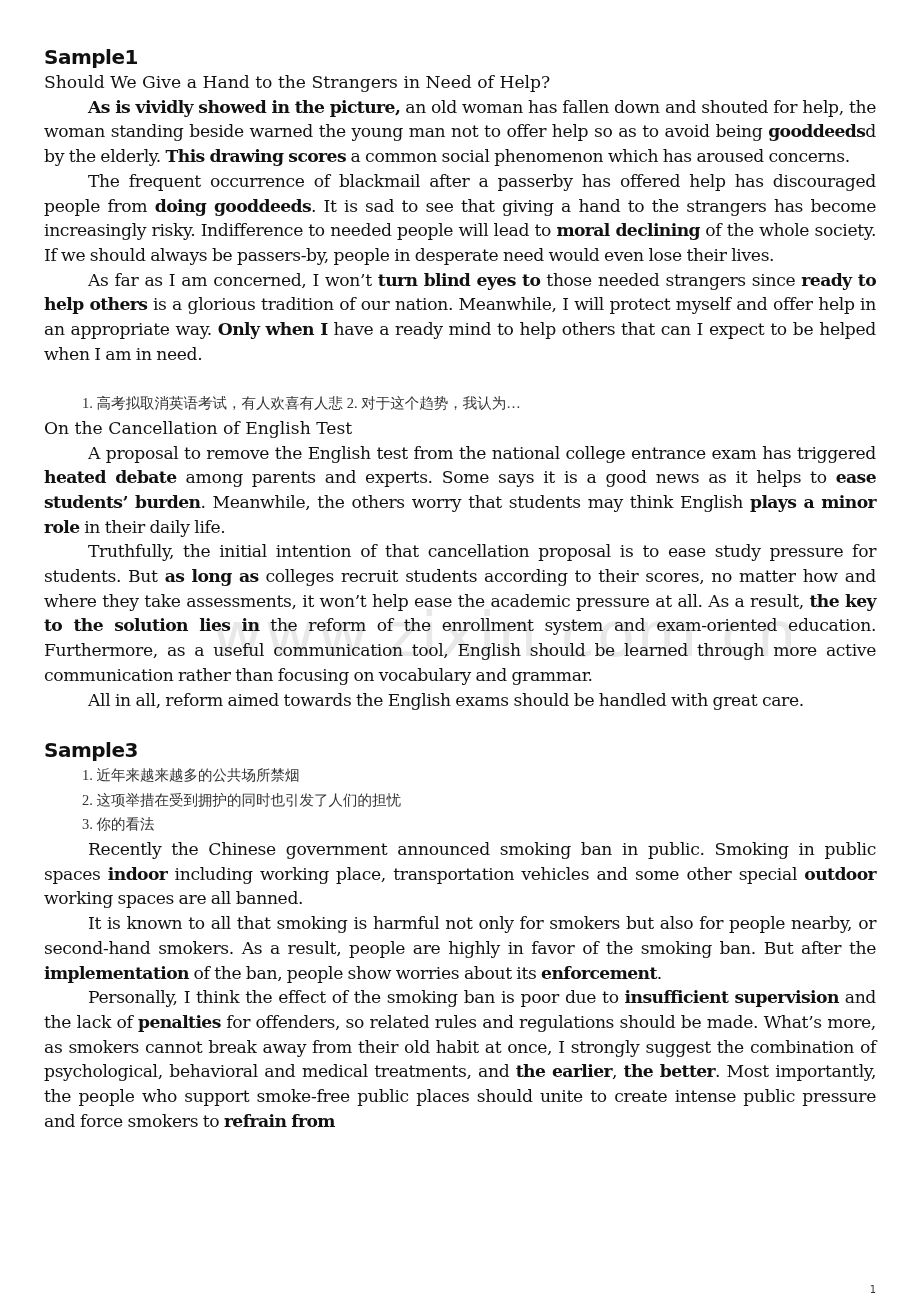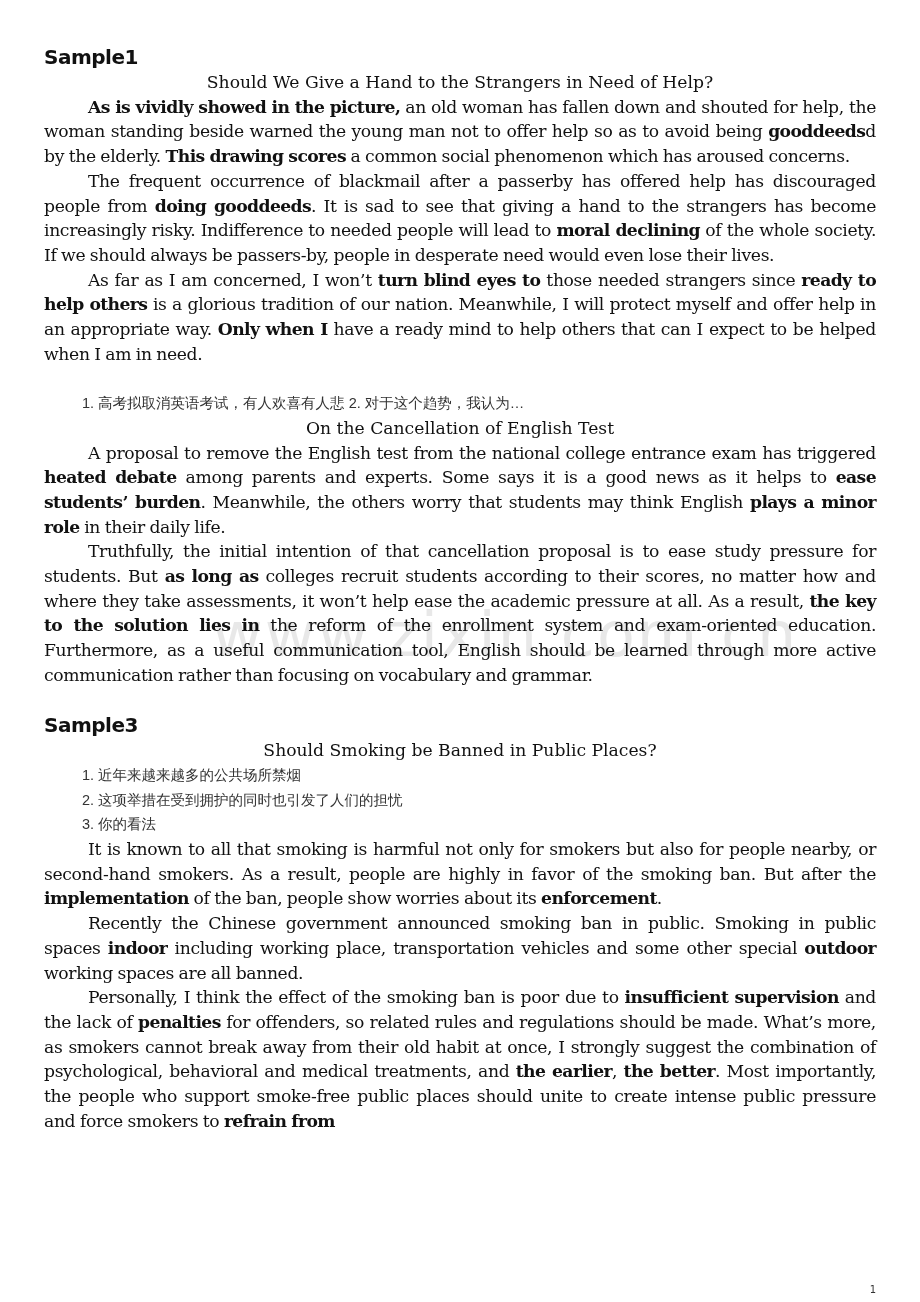--- a/index.html
+++ b/index.html
@@ -1,22 +1,22 @@
 <!DOCTYPE html>
 <html><head>
   <meta charset="utf-8">
   <style>
     html, body { margin: 0; padding: 0; background: #ffffff; }
     body { width: 920px; height: 1302px; position: relative; overflow: hidden; color: #111; }
     .page { position: absolute; left: 44px; top: 44px; width: 832px; font-family: "DejaVu Serif", serif; font-size: 17.2px; line-height: 24.7px; }
     .sample-heading { font-family: "DejaVu Sans", sans-serif; font-weight: 900; font-size: 20px; letter-spacing: -0.5px; height: 26px; line-height: 26px; margin: 0; }
-    .essay-title { text-align: center; margin: 0; }
+    .essay-title { margin: 0; }
     .para { text-align: justify; text-indent: 44px; margin: 0; letter-spacing: -0.35px; word-spacing: -0.5px; }
     .para b { font-weight: bold; letter-spacing: -0.6px; }
-    .cn-line { font-family: Liberation Sans, sans-serif; font-size: 14.5px; color: #333; margin: 0; padding-left: 38px; line-height: 24.7px; }
+    .cn-line { font-family: Liberation Serif, serif; font-size: 14.5px; color: #333; margin: 0; padding-left: 38px; line-height: 24.7px; }
     .spacer { height: 24.7px; }
     .watermark { position: absolute; left: 212px; top: 598px; font-family: "DejaVu Sans", sans-serif; font-size: 62px; color: rgba(190,190,190,0.35); letter-spacing: 2px; pointer-events: none; }
     .page-number { position: absolute; right: 44px; top: 1284px; font-family: "DejaVu Sans", sans-serif; font-size: 10px; color: #333; }
   </style>
 </head>
 <body>
 
 <div class="watermark">www.zixin.com.cn</div>
 
 <div class="page">
@@ -32,33 +32,33 @@
   </section>
 
   <div class="spacer"></div>
 
   <section>
     <p class="cn-line">1.  高考拟取消英语考试，有人欢喜有人悲 2.  对于这个趋势，我认为…</p>
     <p class="essay-title">On the Cancellation of English Test</p>
     <div>
         <p class="para"><span>A proposal to remove the English test from the national college entrance exam has triggered </span><b>heated debate</b><span> among parents and experts. Some says it is a good news as it helps to </span><b>ease students’ burden</b><span>. Meanwhile, the others worry that students may think English </span><b>plays a minor role</b><span> in their daily life.</span></p>
         <p class="para"><span>Truthfully, the initial intention of that cancellation proposal is to ease study pressure for students. But </span><b>as long as</b><span> colleges recruit students according to their scores, no matter how and where they take assessments, it won’t help ease the academic pressure at all. As a result, </span><b>the key to the solution lies in</b><span> the reform of the enrollment system and exam-oriented education. Furthermore, as a useful communication tool, English should be learned through more active communication rather than focusing on vocabulary and grammar.</span></p>
+        <p class="para"><span>All in all, reform aimed towards the English exams should be handled with great care.</span></p>
       </div>
   </section>
 
   <div class="spacer"></div>
 
   <section>
     <h2 class="sample-heading">Sample3</h2>
-    <p class="essay-title">Should Smoking be Banned in Public Places?</p>
     <p class="cn-line">1. 近年来越来越多的公共场所禁烟</p>
     <p class="cn-line">2. 这项举措在受到拥护的同时也引发了人们的担忧</p>
     <p class="cn-line">3. 你的看法</p>
     <div>
+        <p class="para"><span>Recently the Chinese government announced smoking ban in public. Smoking in public spaces </span><b>indoor</b><span> including working place, transportation vehicles and some other special </span><b>outdoor</b><span> working spaces are all banned.</span></p>
         <p class="para"><span>It is known to all that smoking is harmful not only for smokers but also for people nearby, or second-hand smokers. As a result, people are highly in favor of the smoking ban. But after the </span><b>implementation</b><span> of the ban, people show worries about its </span><b>enforcement</b><span>.</span></p>
-        <p class="para"><span>Recently the Chinese government announced smoking ban in public. Smoking in public spaces </span><b>indoor</b><span> including working place, transportation vehicles and some other special </span><b>outdoor</b><span> working spaces are all banned.</span></p>
         <p class="para"><span>Personally, I think the effect of the smoking ban is poor due to </span><b>insufficient supervision</b><span> and the lack of </span><b>penalties</b><span> for offenders, so related rules and regulations should be made. What’s more, as smokers cannot break away from their old habit at once, I strongly suggest the combination of psychological, behavioral and medical treatments, and </span><b>the earlier</b><span>, </span><b>the better</b><span>. Most importantly, the people who support smoke-free public places should unite to create intense public pressure and force smokers to </span><b>refrain from</b></p>
       </div>
   </section>
 
 </div>
 
 <div class="page-number">1</div>
 
 </body></html>

